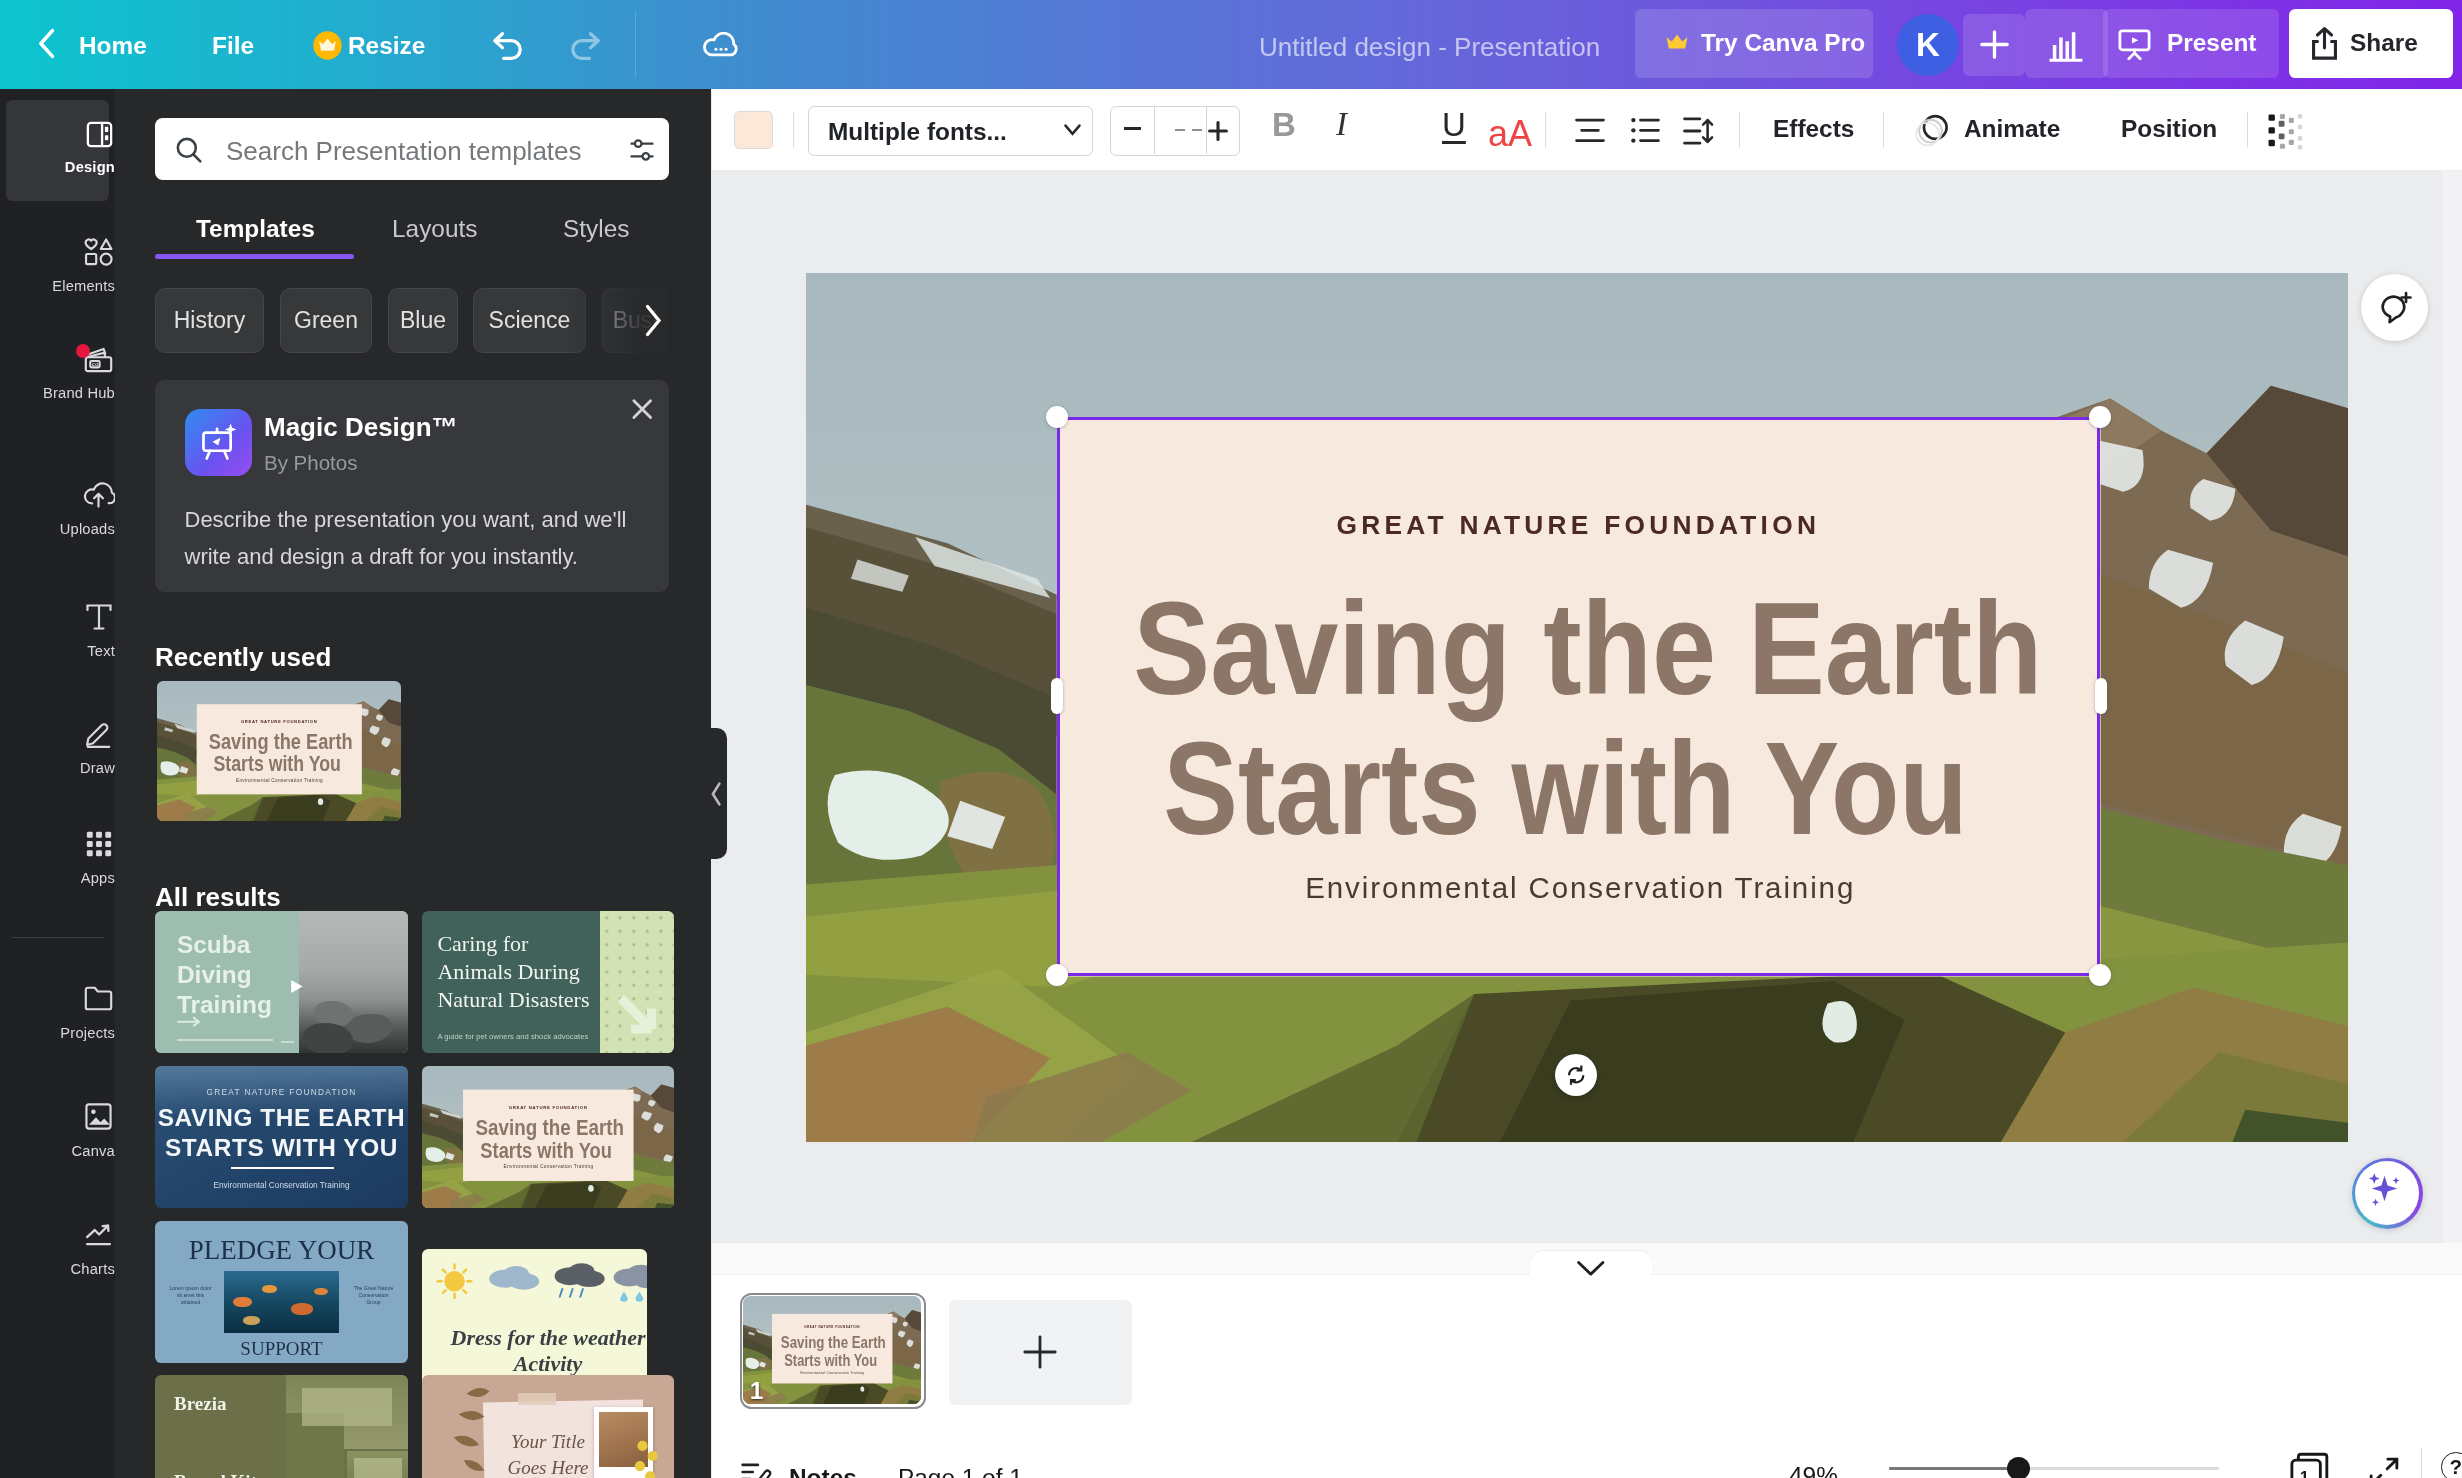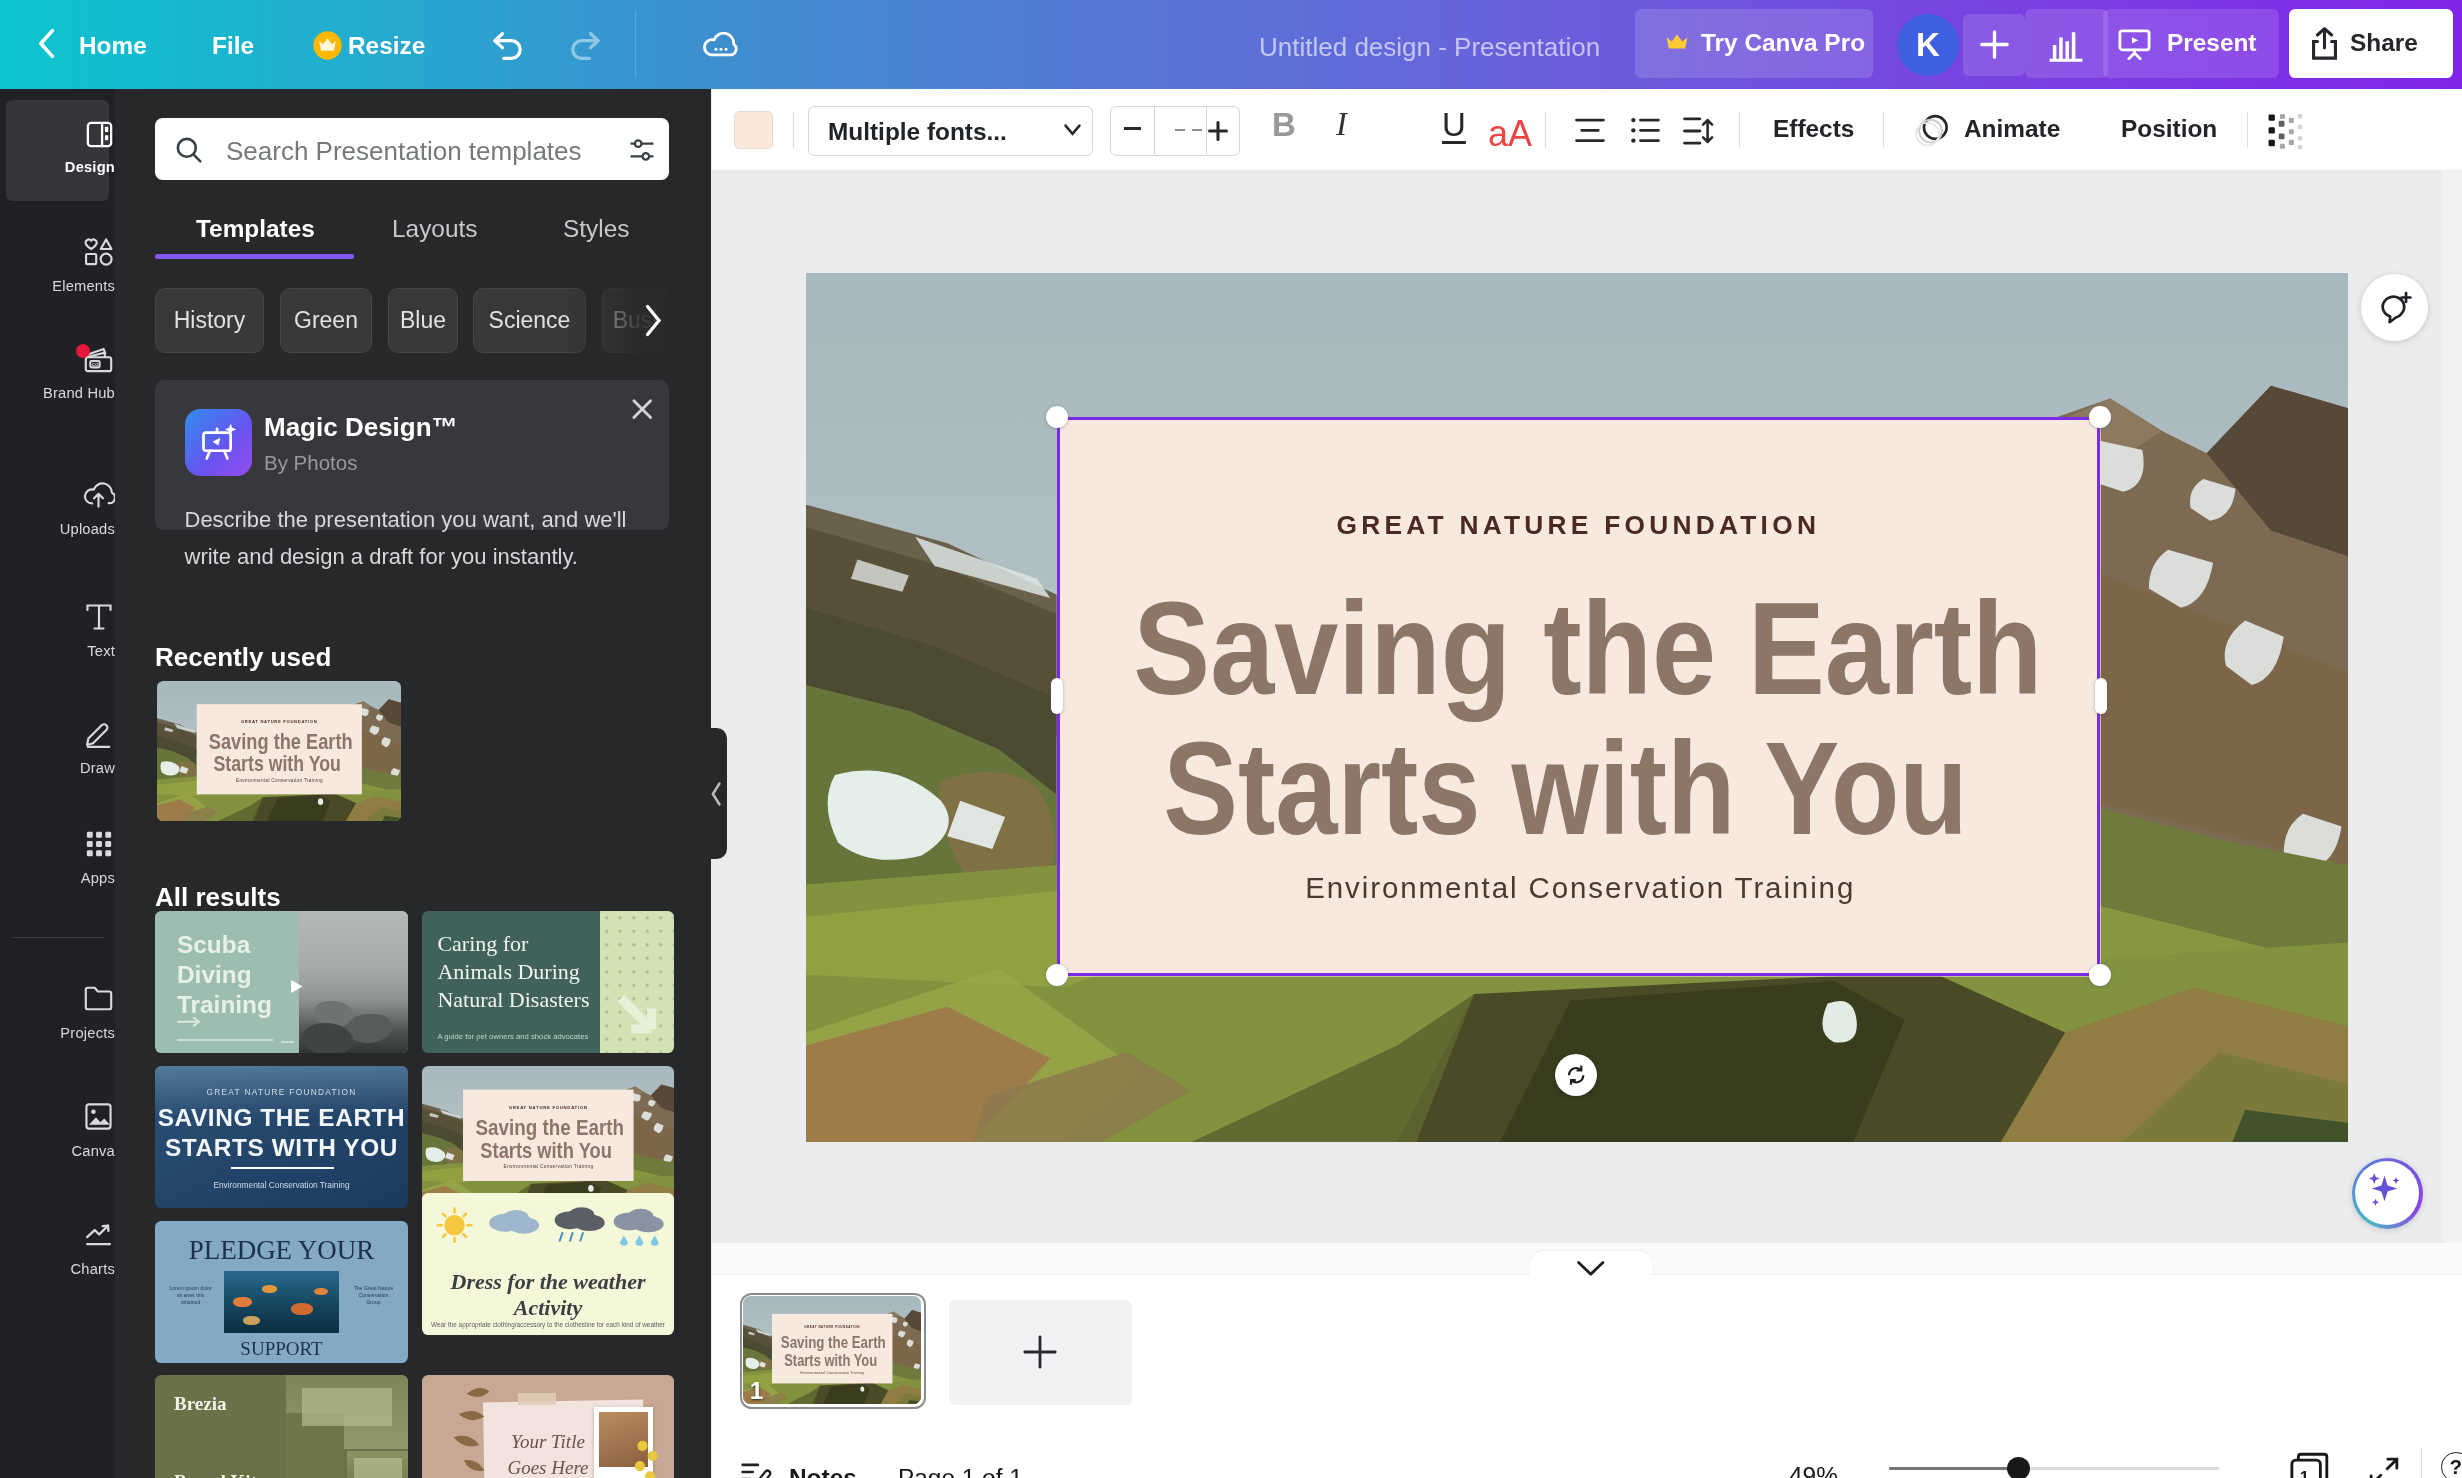--- a/index.html
+++ b/index.html
@@ -190,21 +190,21 @@
   <div class="abs" style="left:40px;top:165px;width:199px;height:4.5px;background:#8457f3;border-radius:2.6px"></div>
   <div class="chip" style="left:40px;width:109px">History</div>
   <div class="chip" style="left:165px;width:92px">Green</div>
   <div class="chip" style="left:273px;width:70px">Blue</div>
   <div class="chip" style="left:358px;width:113px">Science</div>
   <div class="chip" style="left:487px;width:65px;border-right:none;border-radius:9px 0 0 9px">Busi</div>
   <div class="abs" style="left:449px;top:199px;width:103px;height:65px;background:linear-gradient(90deg,rgba(39,40,42,0),rgba(39,40,42,0.9) 75%)"></div>
   <svg class="abs" style="left:528px;top:213px" width="20.5" height="37" viewBox="0 0 16 29">
       <path d="M3.5 3.5 L12.5 14.5 L3.5 25.5" fill="none" stroke="#fff" stroke-width="2.6" stroke-linecap="round"></path>
     </svg>
-  <div class="abs" style="left:40px;top:291px;width:514px;height:150px;background:#37383b;border-radius:9px">
+  <div class="abs" style="left:40px;top:291px;width:514px;height:212px;background:#37383b;border-radius:9px">
     <div class="abs" style="left:29.5px;top:29px;width:67px;height:67px;border-radius:15.4px;background:linear-gradient(135deg,#2f8df0,#6a52f0 60%,#9a4df0)">
       <svg class="abs" style="left:12.2px;top:12.2px" width="44" height="44" viewBox="0 0 34 34">
           <rect x="5" y="9" width="21" height="14" rx="2" fill="none" stroke="#fff" stroke-width="2.1"></rect>
           <path d="M10 23 L7.5 29 M21 23 L23.5 29 M15.5 9 V6" stroke="#fff" stroke-width="2.1" stroke-linecap="round"></path>
           <path d="M26 2 l1.2 3.3 3.3 1.2 -3.3 1.2 -1.2 3.3 -1.2 -3.3 -3.3 -1.2 3.3 -1.2 Z" fill="#fff"></path>
           <path d="M12 16 l6 -3 -1.5 6 Z" fill="#fff"></path>
         </svg>
     </div>
     <div class="abs" style="left:109px;top:32px;font-size:26px;font-weight:700;color:#fff">Magic Design™</div>
     <div class="abs" style="left:109px;top:71px;font-size:20.5px;color:#97999c">By Photos</div>
@@ -261,21 +261,21 @@
       <div class="abs" style="left:9px;top:26px;width:19px;height:10.3px;background:#e07b3a;border-radius:45%"></div>
       <div class="abs" style="left:38px;top:14px;width:15.4px;height:8.3px;background:#e0983a;border-radius:45%"></div>
       <div class="abs" style="left:67px;top:32px;width:22px;height:11.5px;background:#d06a30;border-radius:45%"></div>
       <div class="abs" style="left:90px;top:16.7px;width:14px;height:7.7px;background:#e0833a;border-radius:45%"></div>
       <div class="abs" style="left:19px;top:45px;width:16.7px;height:9px;background:#caa05a;border-radius:45%"></div>
     </div>
     <div class="abs" style="left:0;top:117px;width:253px;text-align:center;font-size:19px;color:#1d3049;font-family:'Liberation Serif',serif">SUPPORT</div>
     <div class="abs" style="left:13px;top:64px;width:45px;font-size:5.1px;line-height:7px;color:#27405c;text-align:center">Lorem ipsum dolor sit amet this obtained</div>
     <div class="abs" style="left:196px;top:64px;width:45px;font-size:5.1px;line-height:7px;color:#27405c;text-align:center">The Great Nature Conservation Group</div>
   </div>
-  <div class="tile" style="left:307px;top:1104px;width:252px;background:#f5f8d8">
+  <div class="tile" style="left:307px;top:1160px;width:225px;background:#f5f8d8">
     <svg class="abs" style="left:11.5px;top:9px" width="231" height="71" viewBox="0 0 180 55">
       <circle cx="16" cy="18" r="8" fill="#f5c842"></circle>
         <g stroke="#f5c842" stroke-width="2" stroke-linecap="round">
           <line x1="16" y1="5" x2="16" y2="8"></line>
           <line x1="16" y1="28" x2="16" y2="31"></line>
           <line x1="3" y1="18" x2="6" y2="18"></line>
           <line x1="26" y1="18" x2="29" y2="18"></line>
           <line x1="7" y1="9" x2="9" y2="11"></line>
           <line x1="23" y1="25" x2="25" y2="27"></line>
           <line x1="7" y1="27" x2="9" y2="25"></line>

